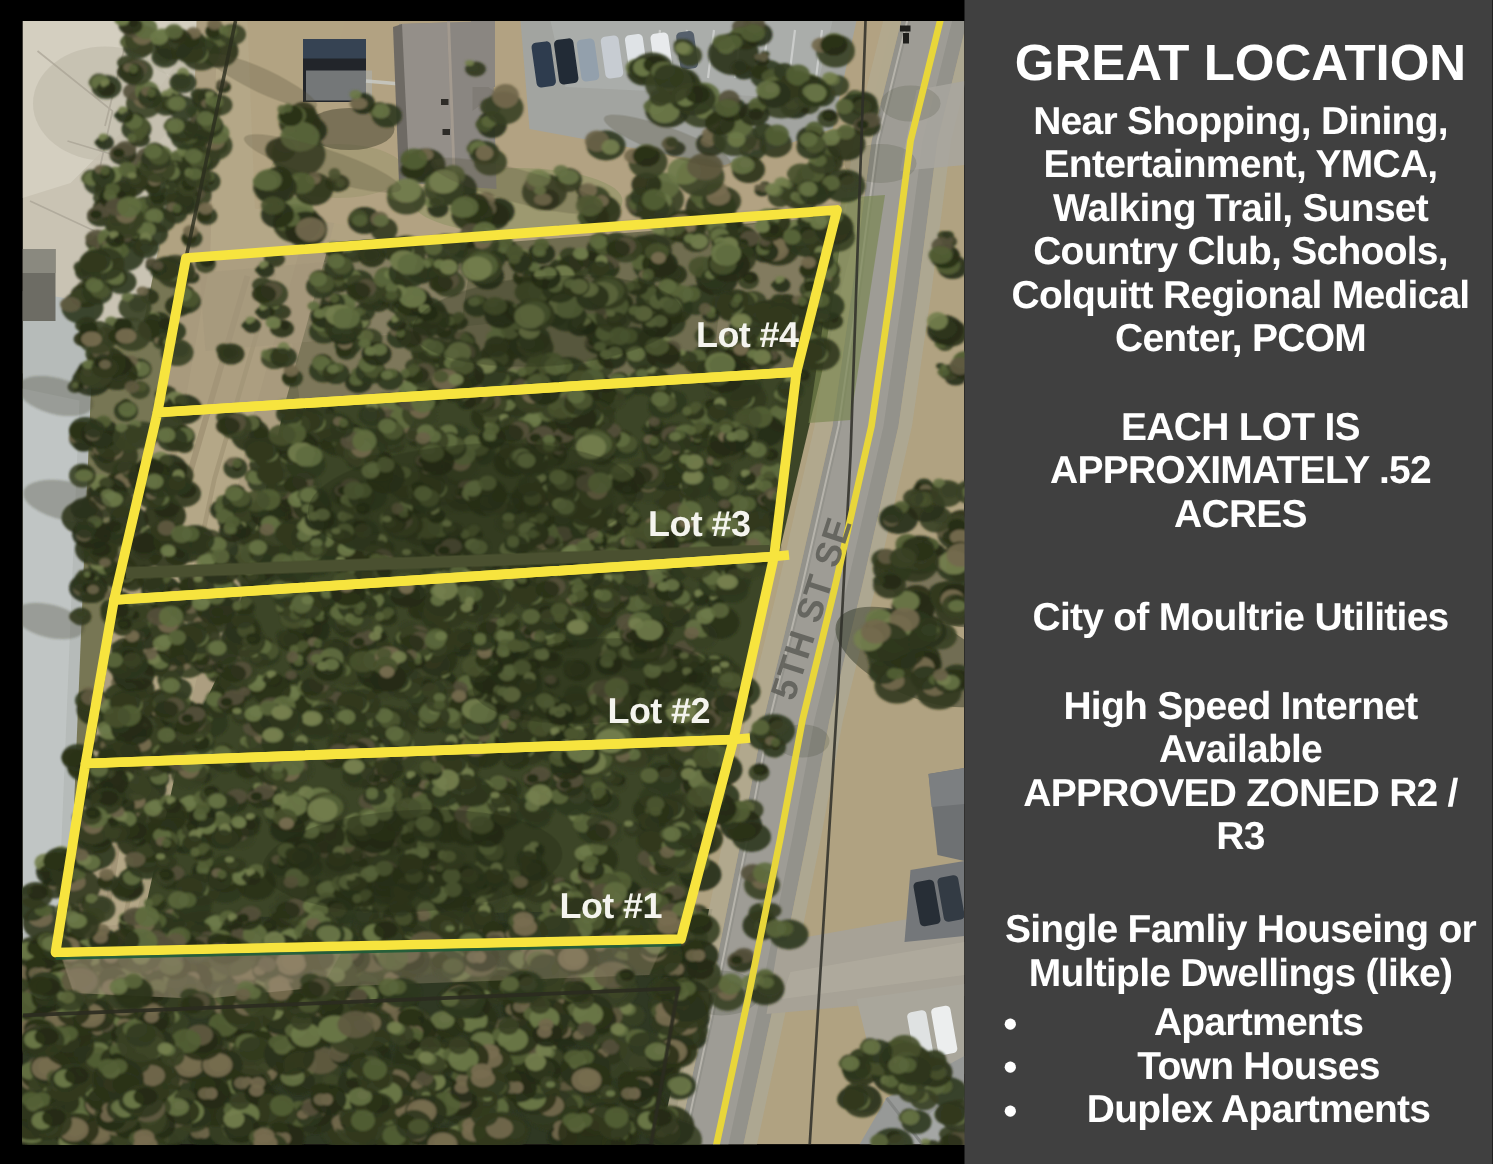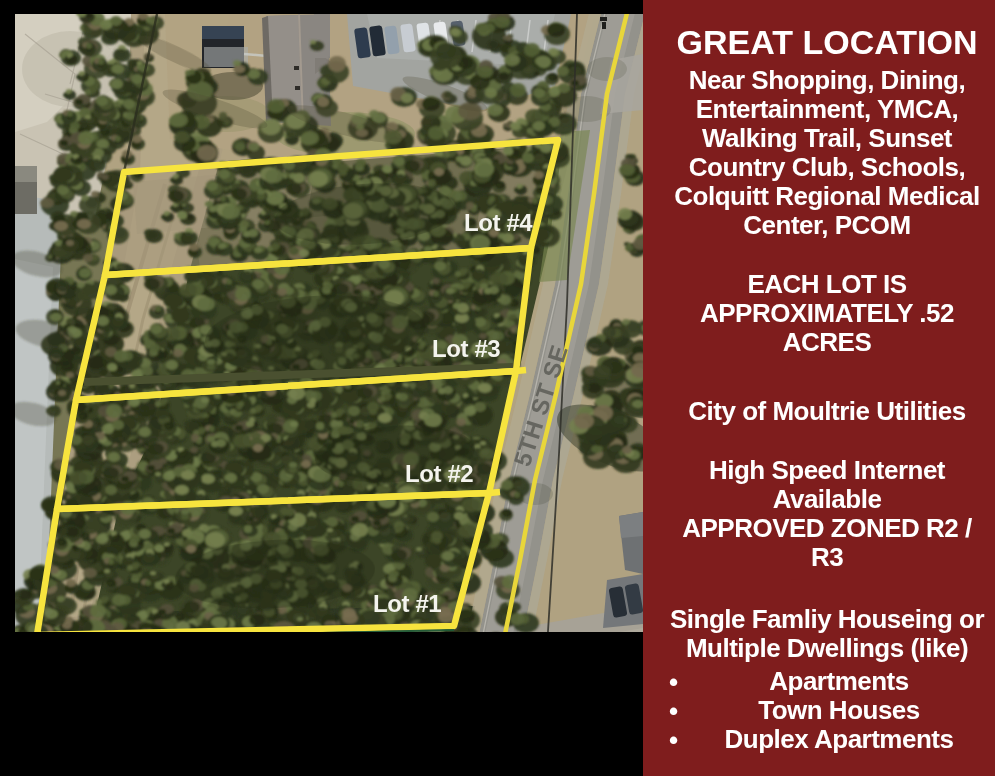--- a/index.html
+++ b/index.html
@@ -1,20 +1,20 @@
 <!DOCTYPE html>
 <html><head>
 <meta charset="utf-8">
 <title>Lots for Sale</title>
 <style>
   html,body { margin:0; padding:0; background:#000; }
   body { width:995px; height:776px; position:relative; overflow:hidden;
          font-family:"Liberation Sans", sans-serif; }
-  .photo { position:absolute; left:15px; top:14px; width:628px; height:618px; overflow:hidden; }
-  .panel { position:absolute; left:643px; top:0; width:352px; height:776px; background:#7f1d1d; }
+  .photo { position:absolute; left:15px; top:14px; width:628px; height:749px; overflow:hidden; }
+  .panel { position:absolute; left:643px; top:0; width:352px; height:776px; background:#404040; }
   .t { position:absolute; color:#fff; font-weight:bold; text-align:center; width:340px; left:14px; }
   .h1 { font-size:34px; line-height:30px; }
   .b  { font-size:26px; line-height:29px; letter-spacing:-0.5px; }
   .c  { left:26px; }
   .bullet { position:absolute; color:#fff; font-weight:bold; font-size:26px; }
 </style>
 </head>
 <body>
 
 <div class="photo">

